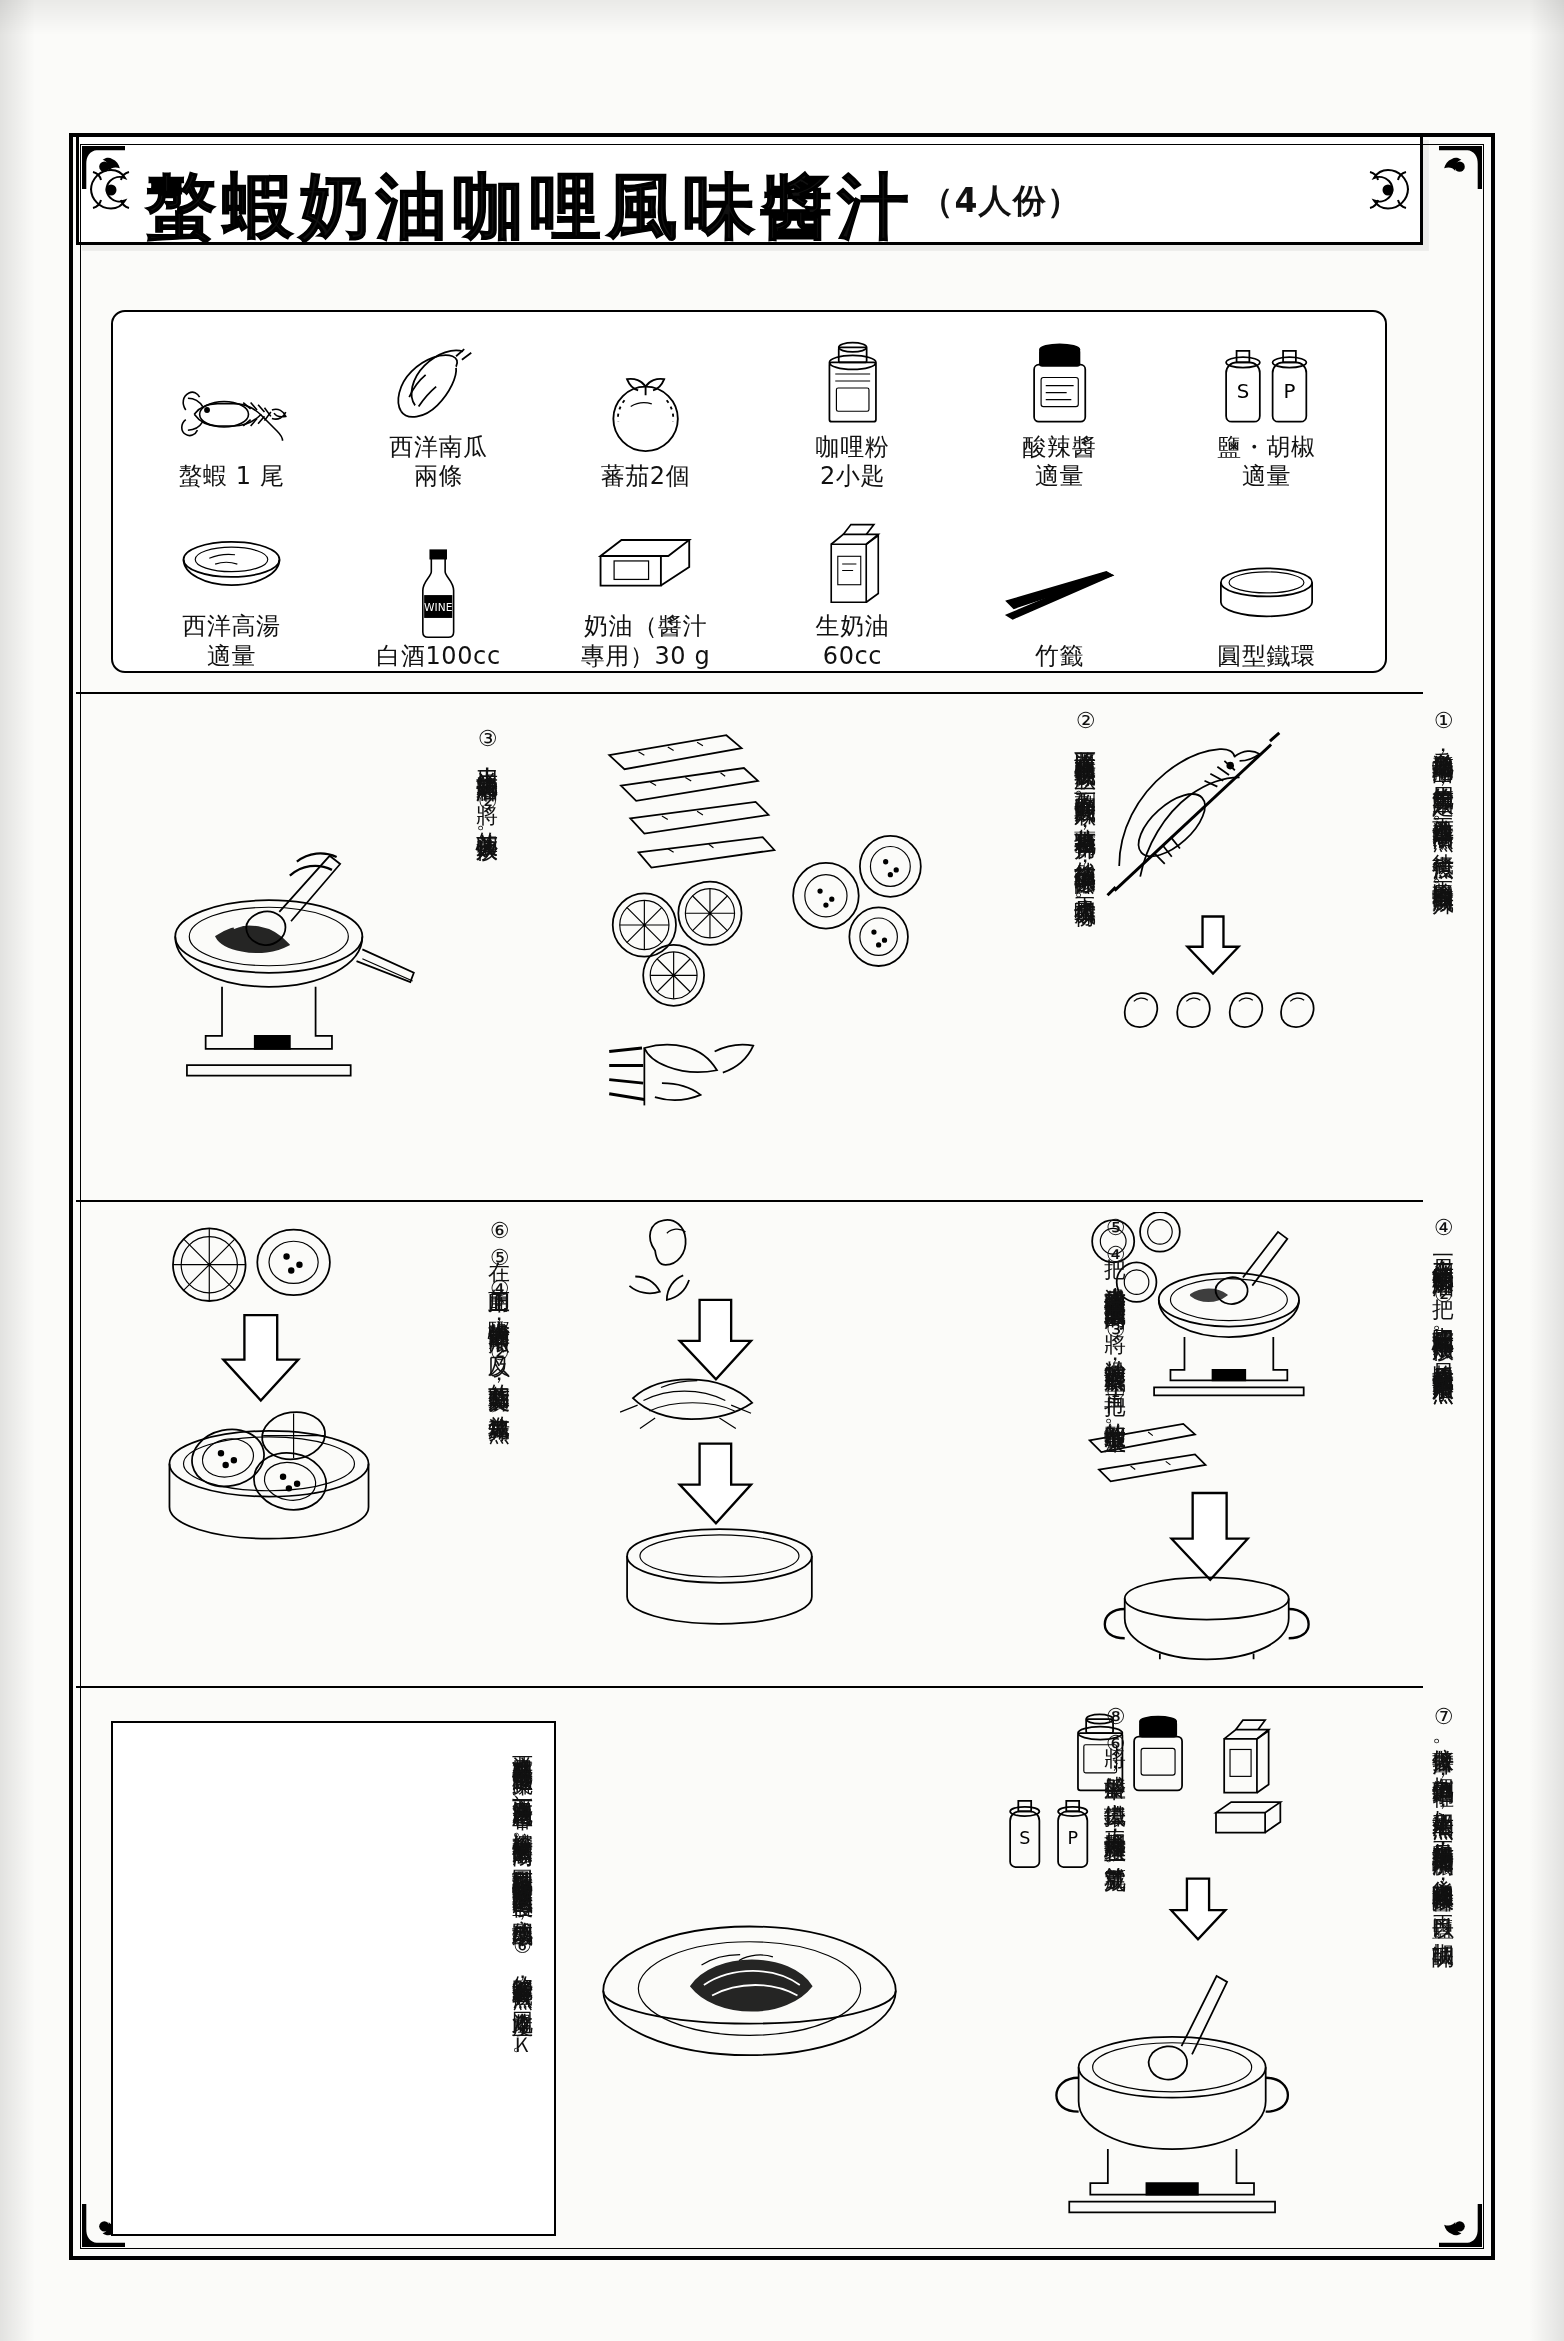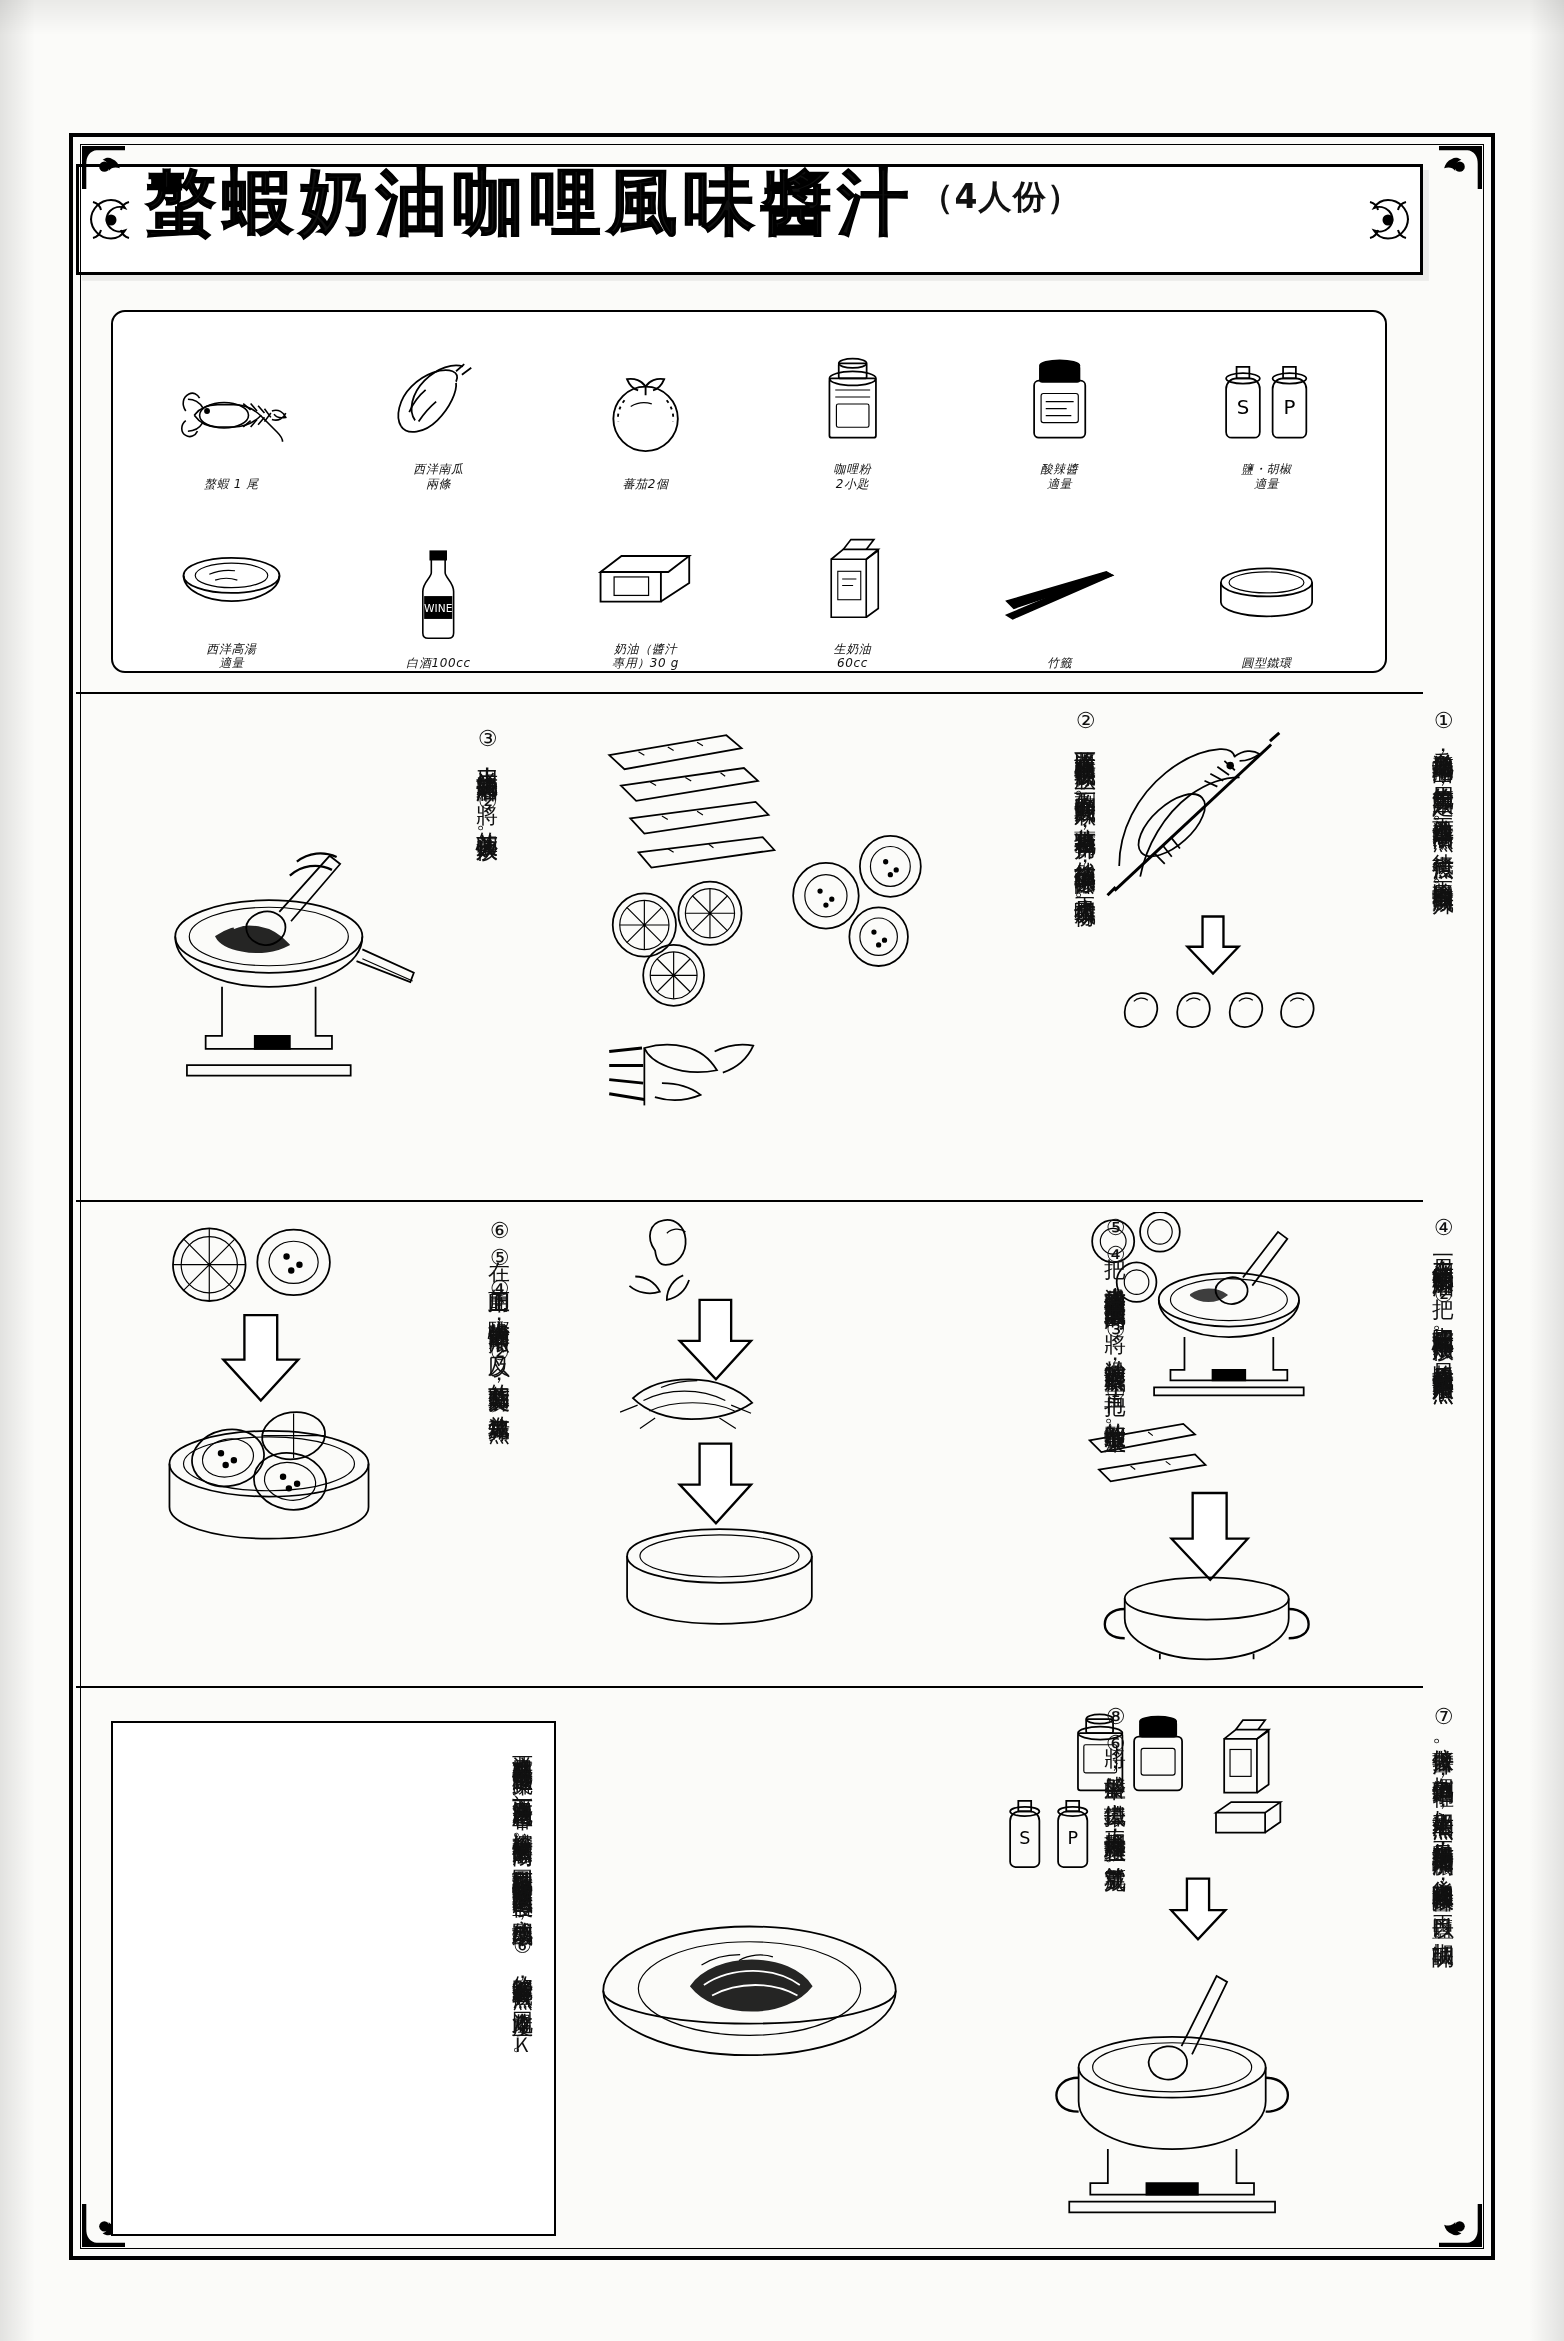--- a/index.html
+++ b/index.html
@@ -42,25 +42,25 @@
   }
   .corner svg{width:100%;height:100%;display:block;}
   .c-tl{left:9.4px;top:9.4px;}
   .c-tr{right:9.4px;top:9.4px;transform:scaleX(-1);}
   .c-bl{left:9.4px;bottom:9.4px;transform:scaleY(-1);}
   .c-br{right:9.4px;bottom:9.4px;transform:scale(-1,-1);}
 
   
   .title-banner{
     position:absolute;
-    left:76px;top:164px;
+    left:76px;top:134px;
     width:1347px;height:111px;
     border:3.5px solid #000;
     background:#fff;
-    display:flex;align-items:flex-start;
+    display:flex;align-items:flex-end;
     box-sizing:border-box;
     box-shadow:5.9px 5.9px 0 rgba(0,0,0,0.06);
   }
   .title-orn{
     width:64px;height:100%;
     display:flex;align-items:center;justify-content:center;
   }
   .title-orn svg{width:50px;height:50px;}
   .title-text{
     flex:1;
@@ -110,27 +110,26 @@
     height:100%;
     text-align:center;
   }
   .ing .art{
     height:94px;
     display:flex;align-items:center;justify-content:center;
     width:100%;
   }
   .ing .art svg{max-height:93px;max-width:117px;}
   .ing .cap{
-    font-size:12px;
+    font-size:24px;
     line-height:1.22;
-    margin-top:15px;
+    margin-top:1px;
     letter-spacing:0.6px;
     white-space:pre-line;
     font-weight:500;
-    font-style:italic;
   }
 
   
   .band{
     position:absolute;
     left:76px;
     width:1347px;
     border-top:2.3px solid #000;
   }
   .band1{top:692px;}

